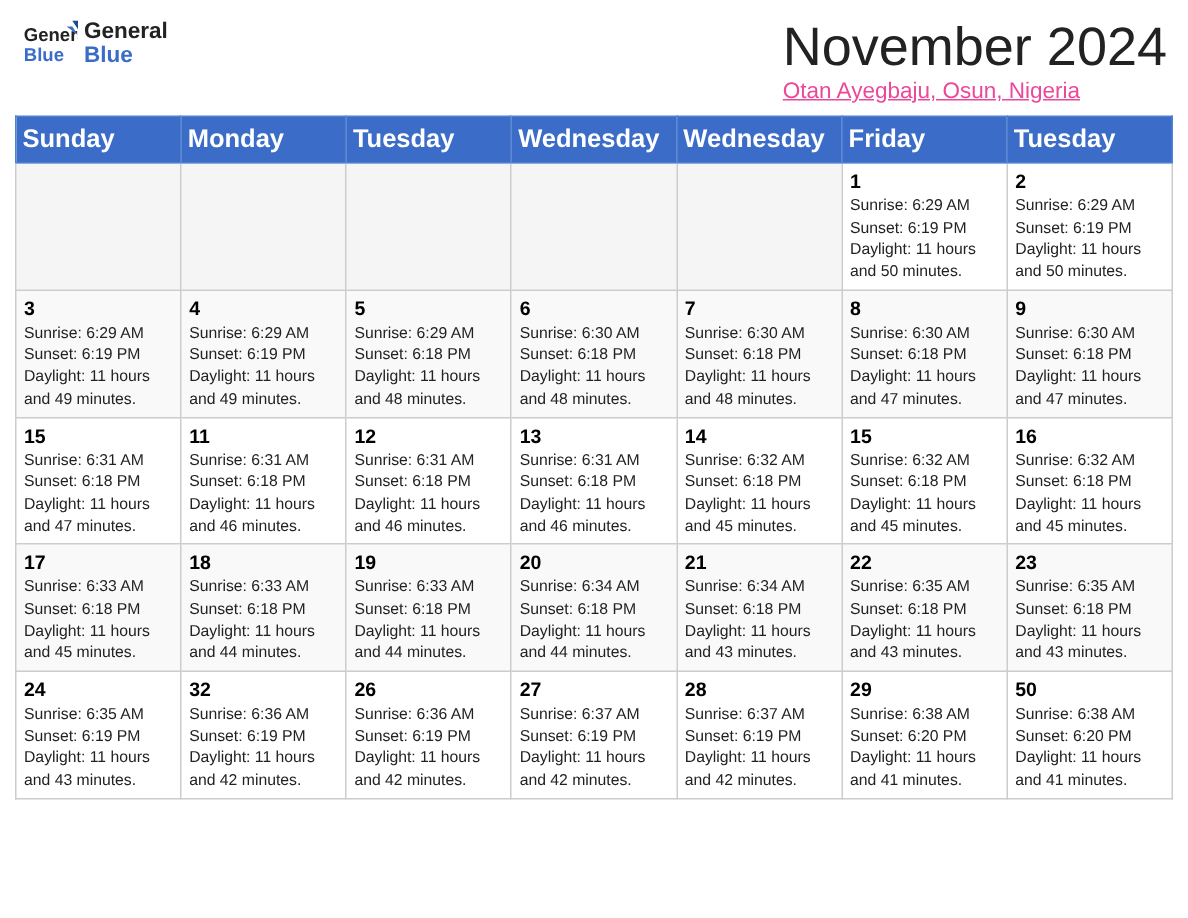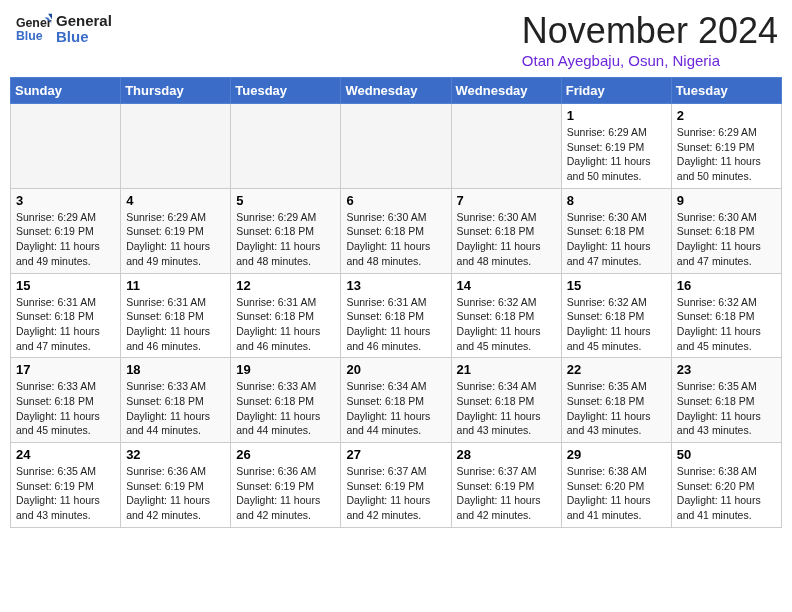--- a/index.html
+++ b/index.html
@@ -29,31 +29,32 @@
     .title-block {
       text-align: left;
     }
     .month-title {
       font-size: 36px;
       color: #222;
       font-weight: normal;
     }
     .subtitle {
       font-size: 15px;
-      color: #6d28d9;
+      color: #ec4899;
+      text-decoration: underline;
     }
     .calendar {
       width: 100%;
       border-collapse: collapse;
       border: 1px solid #ccc;
     }
     .calendar th {
       background: #3a6cc8;
       color: #fff;
-      font-size: 13px;
+      font-size: 17px;
       font-weight: bold;
       padding: 5px 4px;
       text-align: left;
       border: 1px solid #5080d0;
     }
     .calendar td {
       border: 1px solid #ccc;
       vertical-align: top;
       padding: 4px 5px;
       width: calc(100% / 7);
@@ -98,21 +99,21 @@
   <div class="title-block">
     <div class="month-title">November 2024</div>
     <div class="subtitle">Otan Ayegbaju, Osun, Nigeria</div>
   </div>
 </div>
 
 <table class="calendar">
   <thead>
     <tr>
     <th>Sunday</th>
-        <th>Thursday</th>
+        <th>Monday</th>
         <th>Tuesday</th>
         <th>Wednesday</th>
         <th>Wednesday</th>
         <th>Friday</th>
         <th>Tuesday</th>
       </tr>
   </thead>
   <tbody id="calendar-body">
   <tr>
         <td class="empty"></td>

